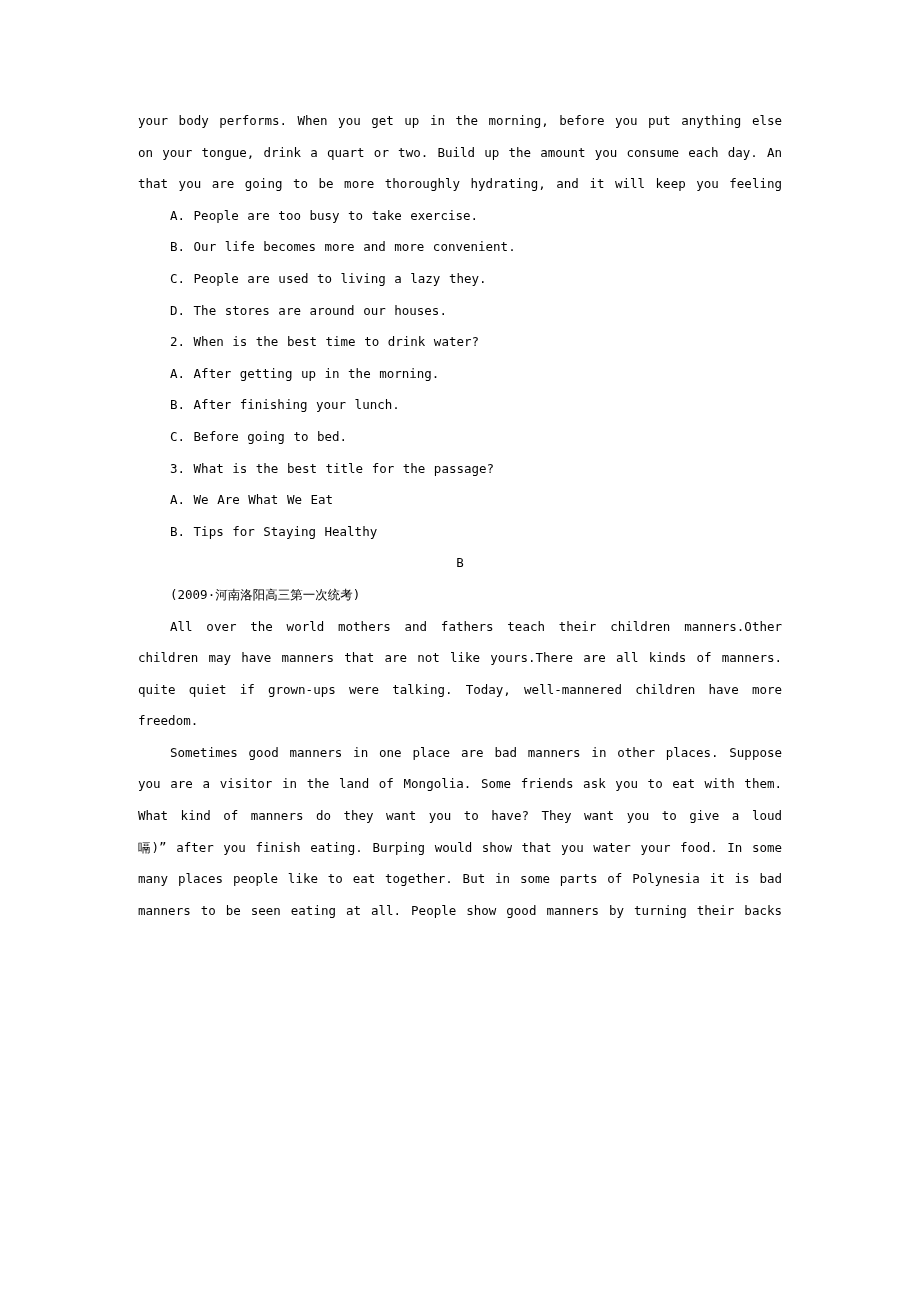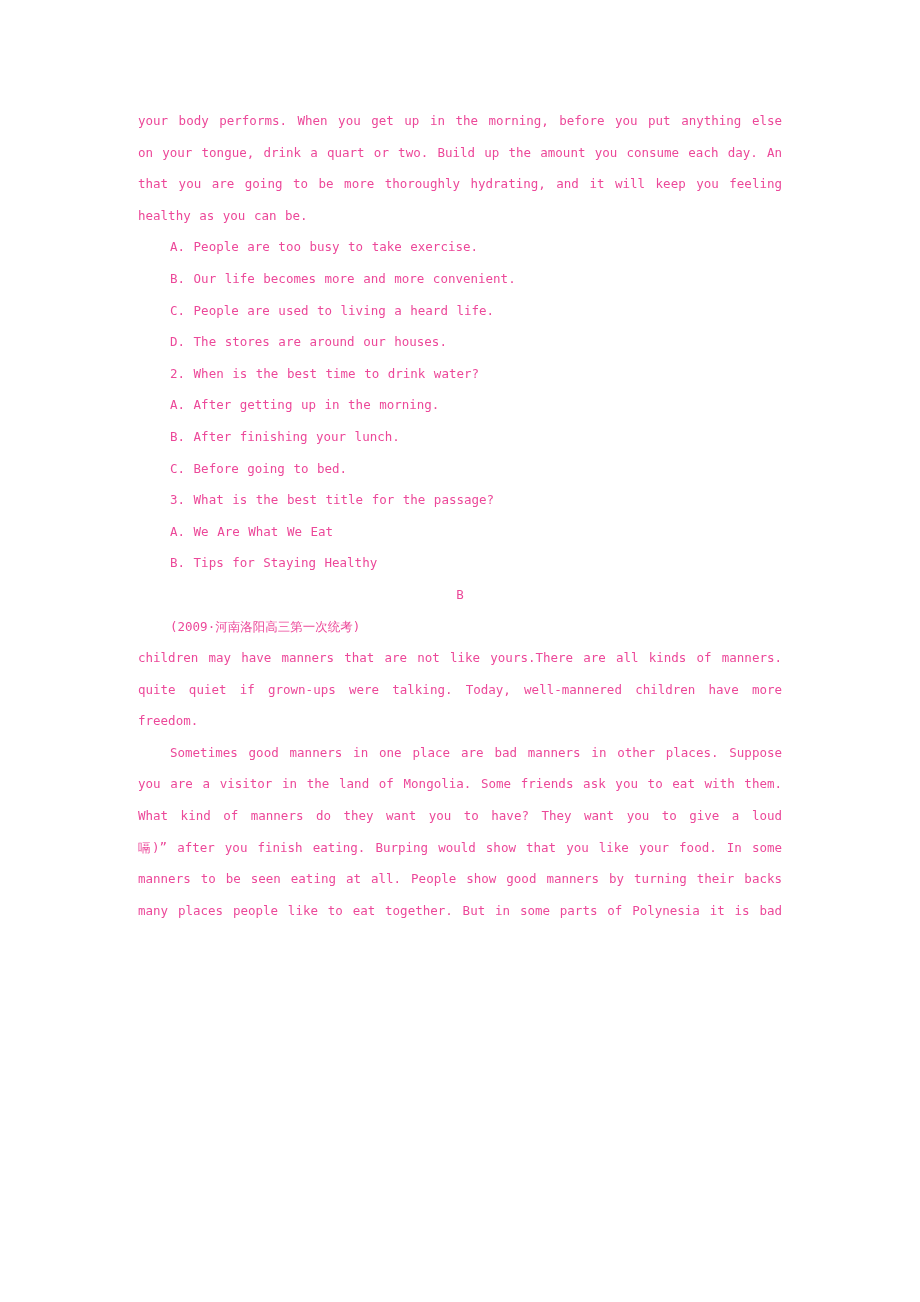--- a/index.html
+++ b/index.html
@@ -34,40 +34,40 @@
     text-align: center;
     text-align-last: center;
   }
   .line.indent {
     padding-left: 32px;
   }
 </style>
 </head>
 <body>
 
-<div class="page" style="color: #ec4899; background: rgb(255, 255, 255);">
+<div class="page" style="color: #000000; background: rgb(255, 255, 255);">
     <div class="line justify">your body performs. When you get up in the morning, before you put anything else</div>
     <div class="line justify">on your tongue, drink a quart or two. Build up the amount you consume each day. An</div>
     <div class="line justify">that you are going to be more thoroughly hydrating, and it will keep you feeling</div>
-    <div class="line left">healthy as you can be.</div>
     <div class="line left indent">A. People are too busy to take exercise.</div>
     <div class="line left indent">B. Our life becomes more and more convenient.</div>
-    <div class="line left indent">C. People are used to living a heard life.</div>
+    <div class="line left indent">C. People are used to living a lazy they.</div>
     <div class="line left indent">D. The stores are around our houses.</div>
     <div class="line left indent">2. When is the best time to drink water?</div>
     <div class="line left indent">A. After getting up in the morning.</div>
     <div class="line left indent">B. After finishing your lunch.</div>
     <div class="line left indent">C. Before going to bed.</div>
     <div class="line left indent">3. What is the best title for the passage?</div>
     <div class="line left indent">A. We Are What We Eat</div>
     <div class="line left indent">B. Tips for Staying Healthy</div>
     <div class="line center">B</div>
     <div class="line left indent">(2009·河南洛阳高三第一次统考)</div>
+    <div class="line justify indent">All over the world mothers and fathers teach their children manners.Other</div>
     <div class="line justify">children may have manners that are not like yours.There are all kinds of manners.</div>
     <div class="line justify">quite quiet if grown-ups were talking. Today, well-mannered children have more</div>
     <div class="line left">freedom.</div>
     <div class="line justify indent">Sometimes good manners in one place are bad manners in other places. Suppose</div>
     <div class="line justify">you are a visitor in the land of Mongolia. Some friends ask you to eat with them.</div>
     <div class="line justify">What kind of manners do they want you to have? They want you to give a loud “burp(打</div>
-    <div class="line justify">嗝)” after you finish eating. Burping would show that you like your food. In some</div>
+    <div class="line justify">嗝)” after you finish eating. Burping would show that you water your food. In some</div>
+    <div class="line justify">many places people like to eat together. But in some parts of Polynesia it is bad</div>
     <div class="line justify">manners to be seen eating at all. People show good manners by turning their backs</div>
-    <div class="line justify">many places people like to eat together. But in some parts of Polynesia it is bad</div>
   </div>
 
 </body></html>

